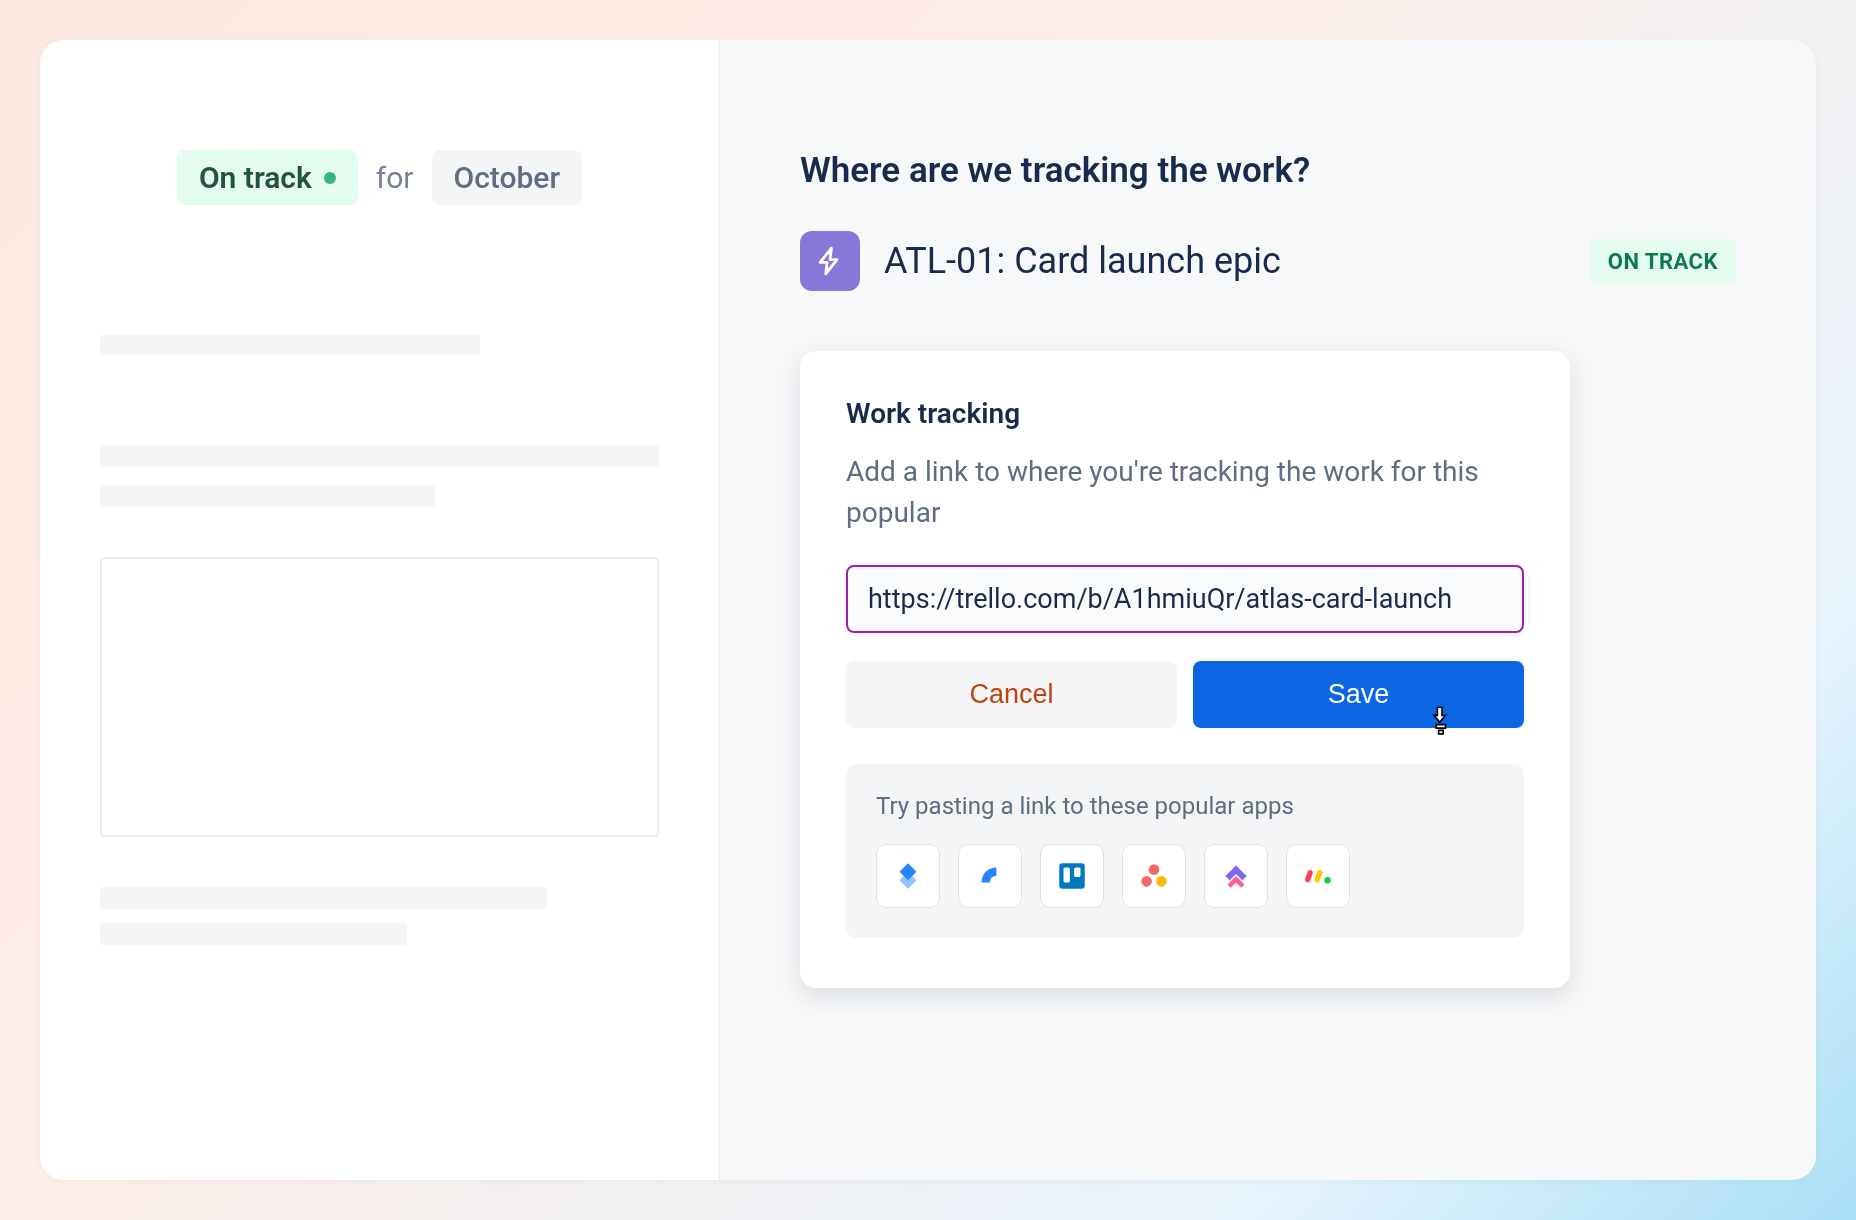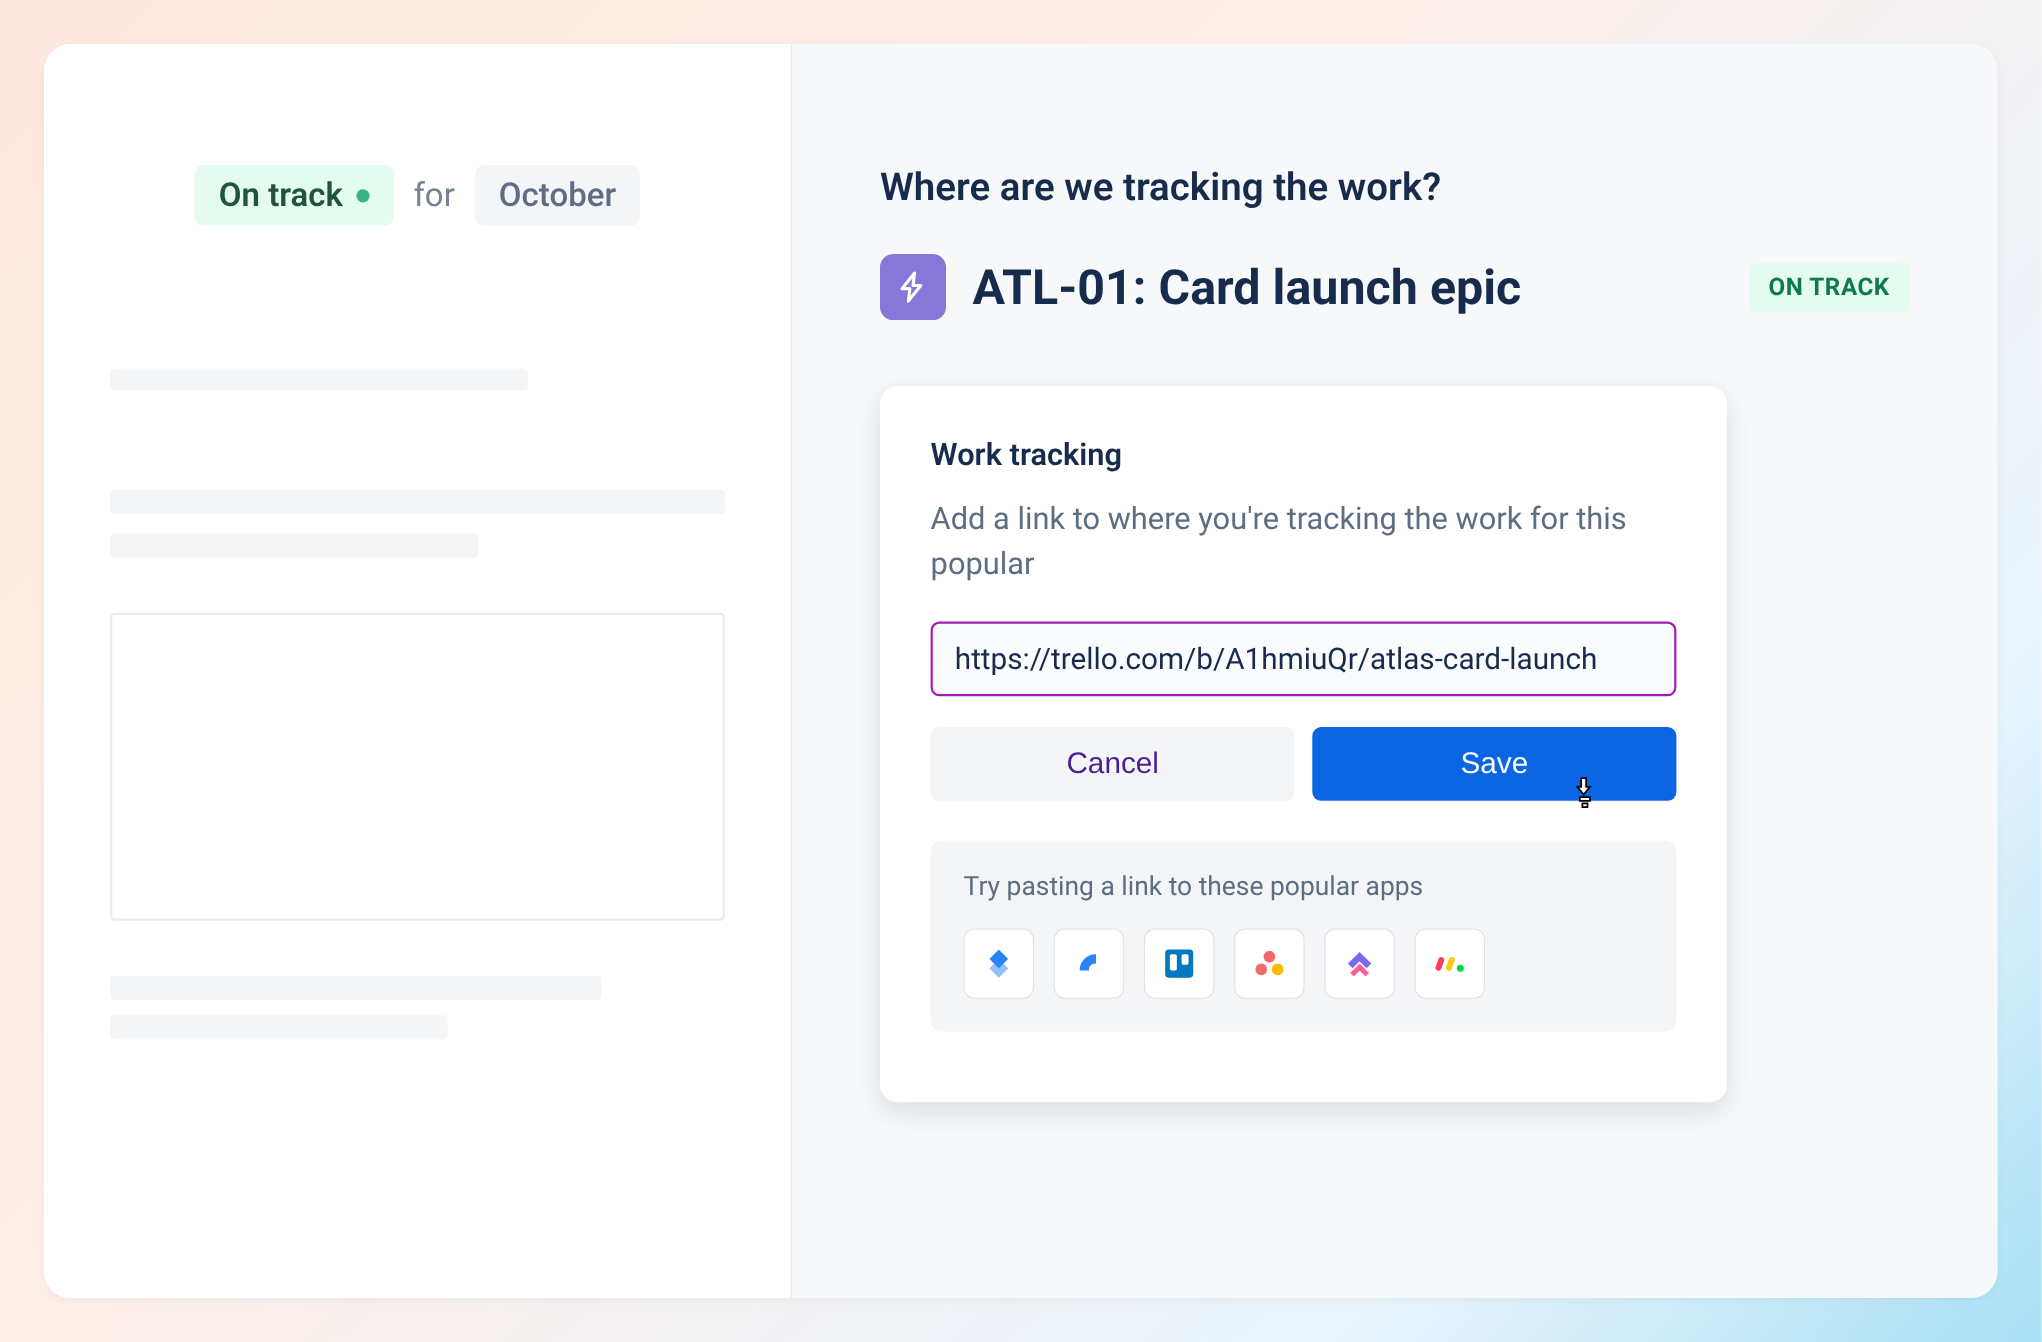--- a/index.html
+++ b/index.html
@@ -94,38 +94,38 @@
       height: 60px;
       background: #8777d9;
       border-radius: 12px;
       display: flex;
       align-items: center;
       justify-content: center;
     }
     .epic-icon svg { width: 34px; height: 34px; }
     .epic-title {
       color: #172b4d;
-      font-size: 44px;
-      font-weight: 700;
+      font-size: 36px;
+      font-weight: 400;
       flex: 1;
     }
     .epic-status {
       background: #e3fcef;
       color: #0e7a4a;
       font-weight: 700;
       font-size: 22px;
       letter-spacing: 0.5px;
       padding: 10px 18px;
       border-radius: 6px;
     }
     .card {
       background: #fff;
       border-radius: 16px;
       box-shadow: 0 8px 24px rgba(9,30,66,0.12);
-      padding: 46px 46px 64px 46px;
+      padding: 46px 46px 50px 46px;
       width: 770px;
     }
     .card-title {
       color: #172b4d;
       font-size: 28px;
       font-weight: 600;
       margin-bottom: 22px;
     }
     .card-desc {
       color: #5e6c84;
@@ -154,21 +154,21 @@
       flex: 1;
       padding: 18px 0;
       font-size: 27px;
       font-weight: 500;
       border: none;
       border-radius: 8px;
       cursor: pointer;
     }
     .btn-cancel {
       background: #f4f5f7;
-      color: #4c1d95;
+      color: #c2410c;
     }
     .btn-save {
       background: #0c66e4;
       color: #fff;
     }
     .cursor {
       position: absolute;
       right: 68px;
       bottom: -14px;
       font-size: 28px;

